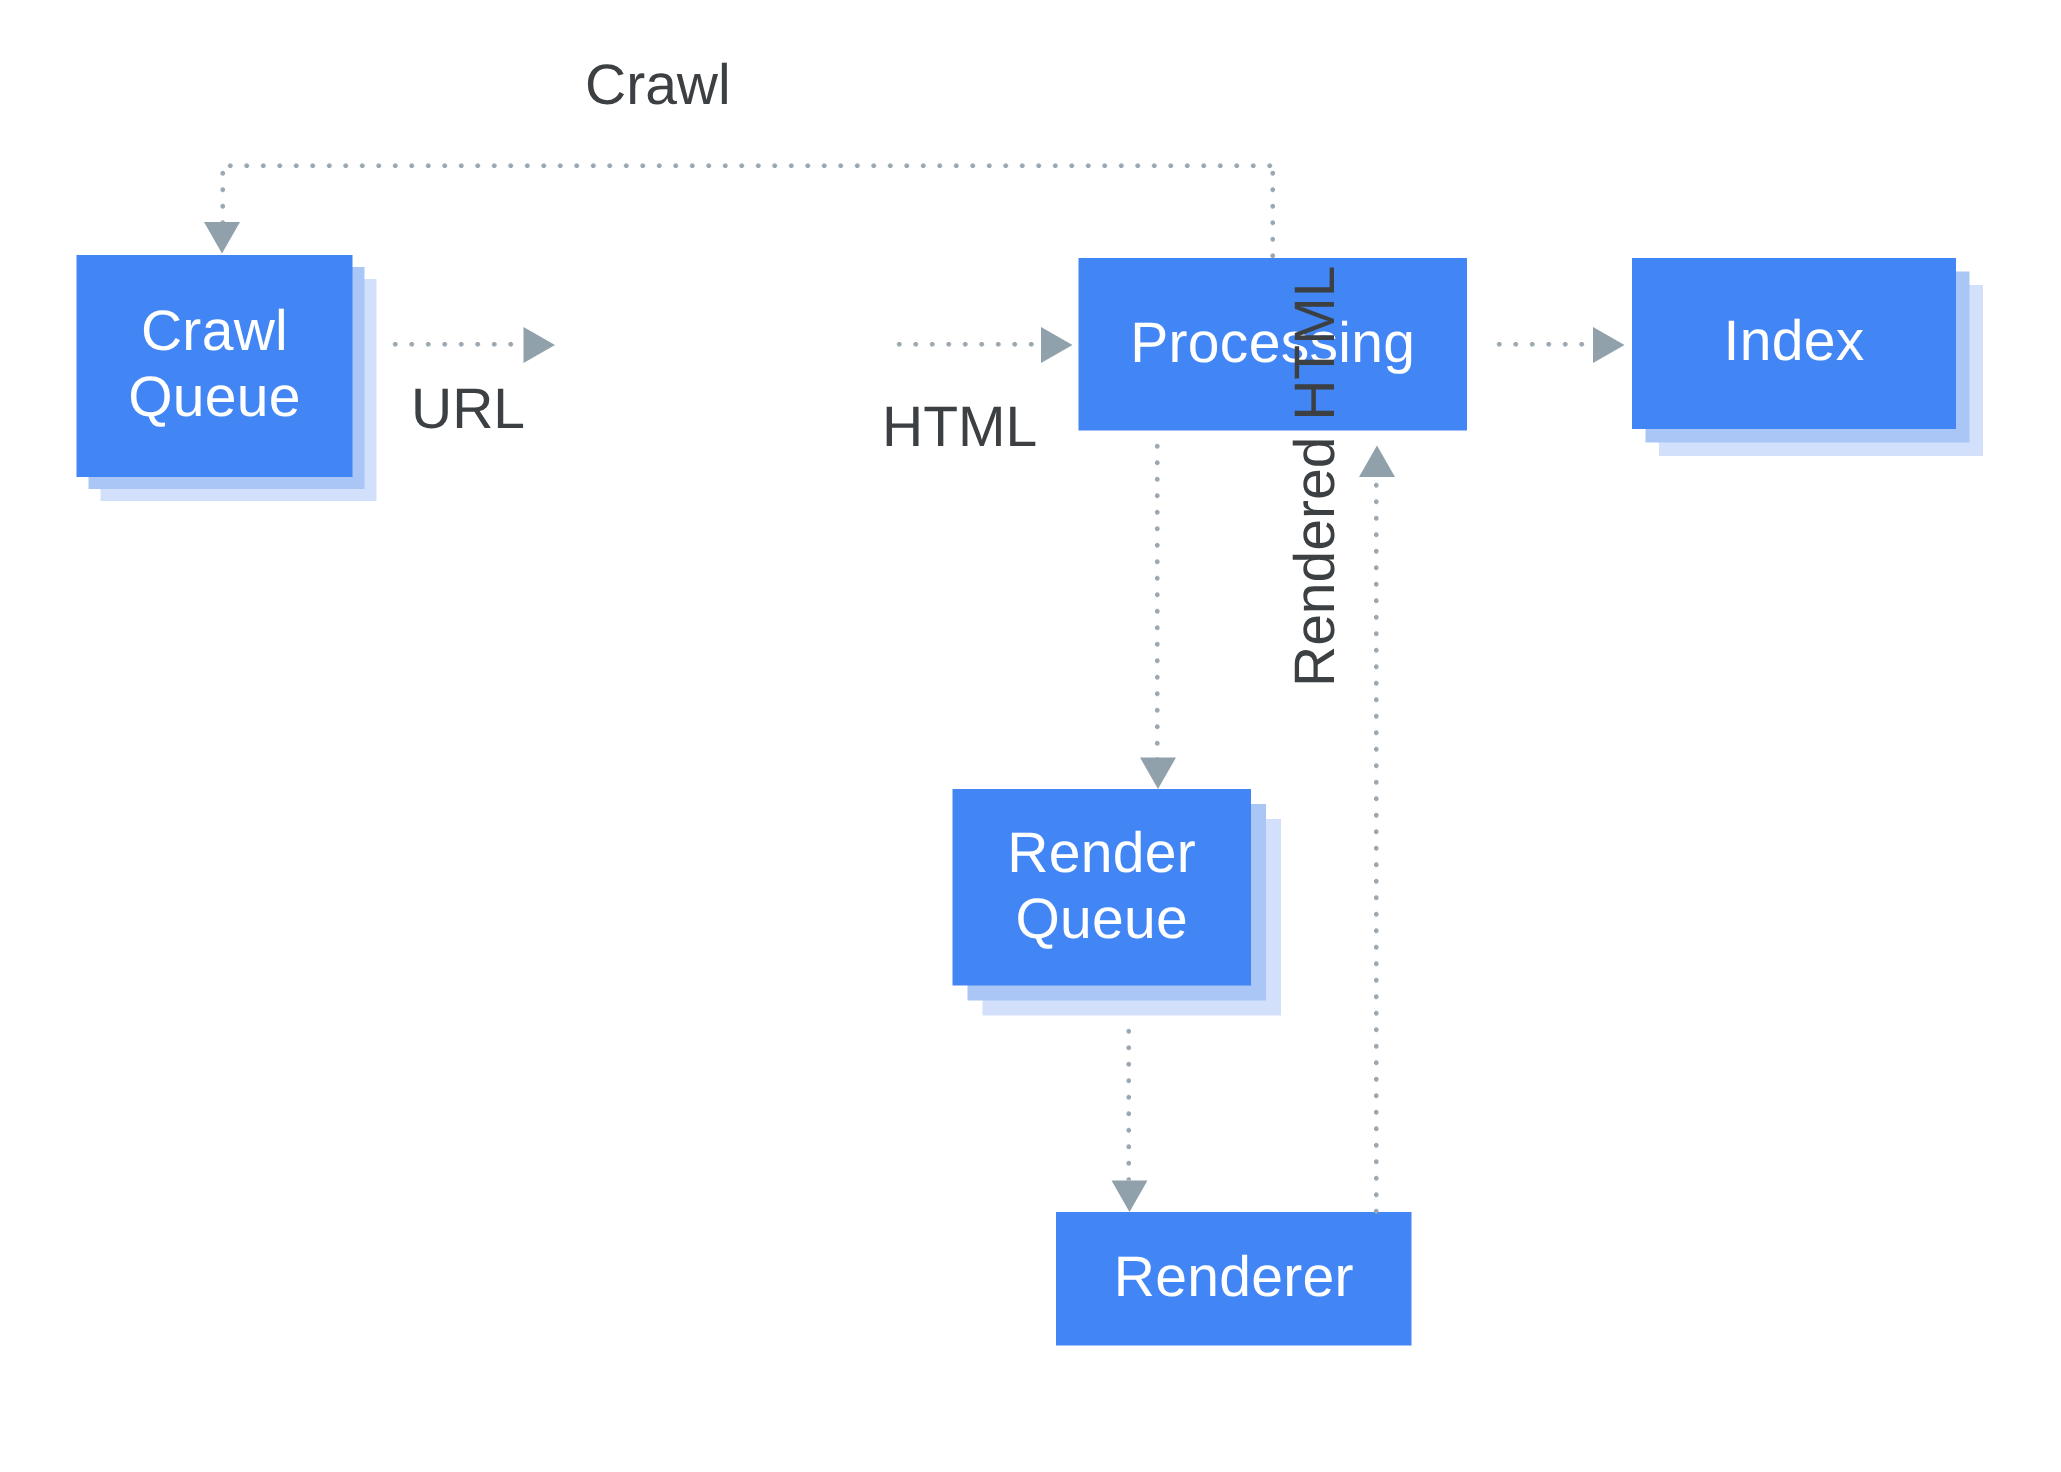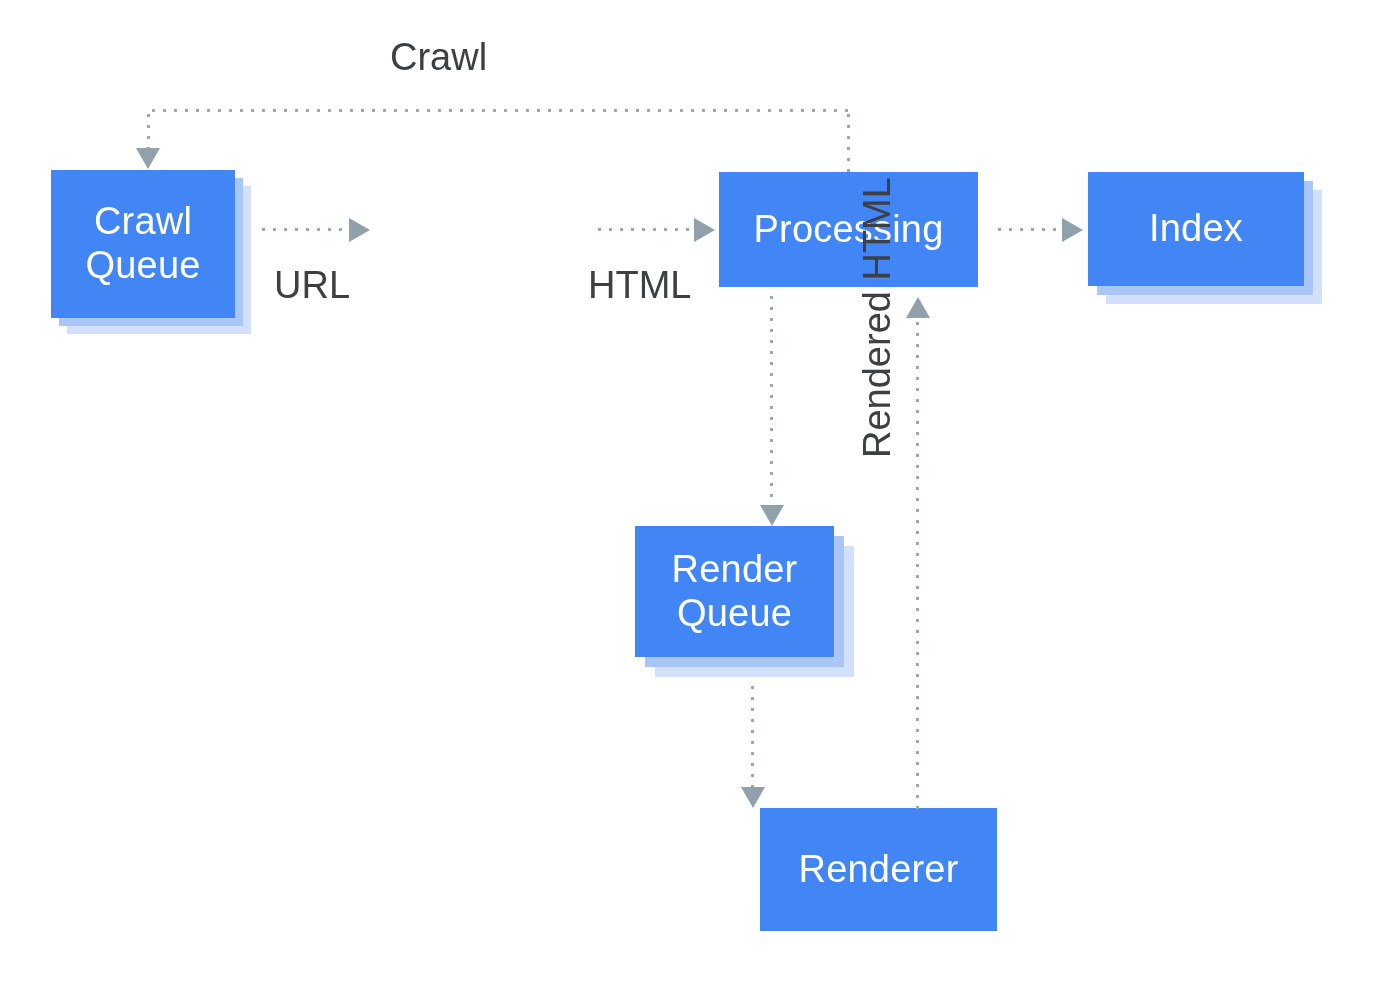--- a/index.html
+++ b/index.html
@@ -123,21 +123,21 @@
     <div class="layer shade-far" style="transform:translate(16px,16px);"></div>
     <div class="layer shade-near" style="transform:translate(8px,8px);"></div>
     <div class="face">
       <span class="label">Crawl
 Queue</span>
     </div>
   </div>
 
   <div class="conn conn-h" style="left:258px; top:228px; width:95px;"></div>
   <div class="arrow right" style="left:349px; top:218px;"></div>
-  <div class="edge-label" style="left:274px; top:266px;">URL</div>
+  <div class="edge-label" style="left:274px; top:254px;">URL</div>
 
 
   <div class="conn conn-h" style="left:594px; top:228px; width:104px;"></div>
   <div class="arrow right" style="left:694px; top:218px;"></div>
   <div class="edge-label" style="left:588px; top:266px;">HTML</div>
 
   <div class="node" style="left:719px; top:172px; width:259px; height:115px;">
     <div class="face">
       <span class="label">Processing</span>
     </div>
@@ -162,21 +162,21 @@
     <div class="layer shade-near" style="transform:translate(10px,10px);"></div>
     <div class="face">
       <span class="label">Render
 Queue</span>
     </div>
   </div>
 
   <div class="conn conn-v" style="left:751px; top:682px; height:105px;"></div>
   <div class="arrow down" style="left:741px; top:787px;"></div>
 
-  <div class="node" style="left:760px; top:808px; width:237px; height:123px;">
+  <div class="node" style="left:704px; top:808px; width:237px; height:89px;">
     <div class="face">
       <span class="label">Renderer</span>
     </div>
   </div>
 
   <div class="conn conn-v" style="left:916px; top:318px; height:492px;"></div>
   <div class="arrow up" style="left:906px; top:297px;"></div>
   <div class="edge-label vertical" style="left:896px; top:420px;">Rendered HTML</div>
 
 </div>

